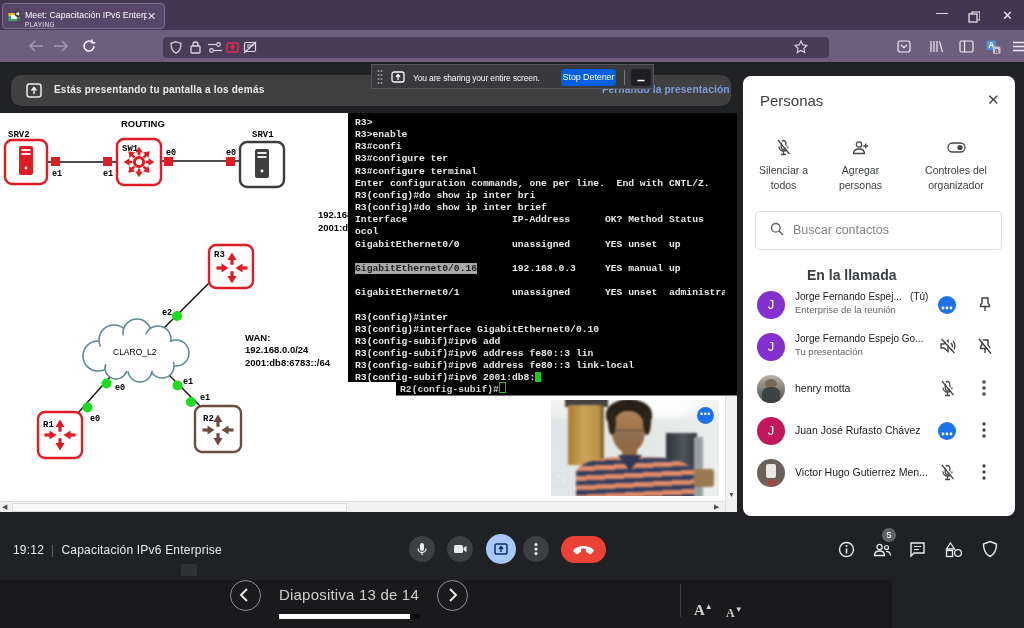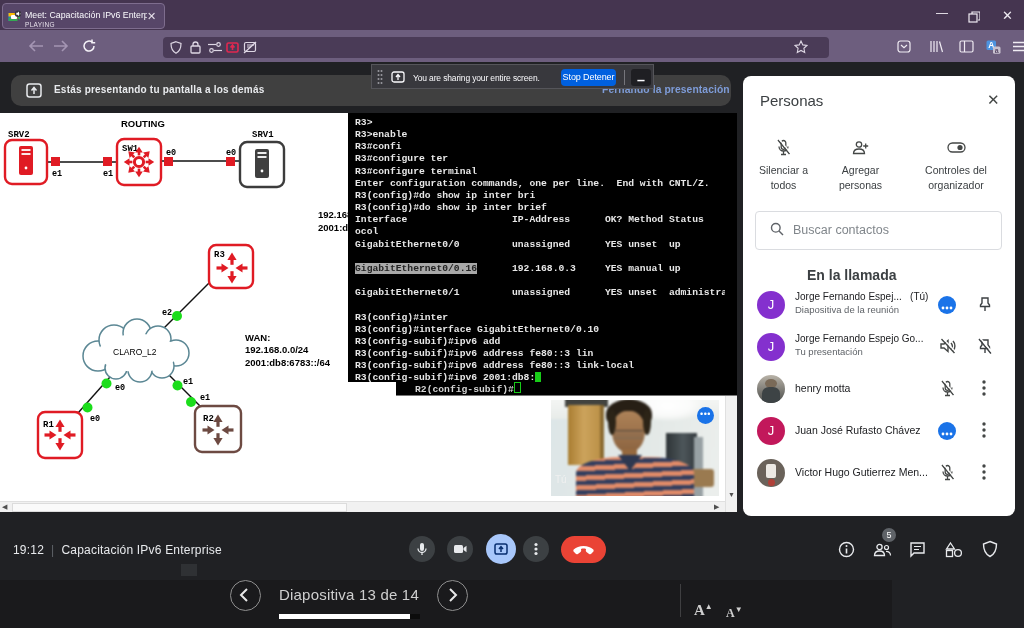--- a/index.html
+++ b/index.html
@@ -20,21 +20,21 @@
 #ffshare{left:371px;top:64px;width:283px;height:25px;background:#38383d;border:1px solid #55555a;box-sizing:border-box;}
 #ffsharetxt{left:41px;top:7.5px;font-size:8.5px;color:#fbfbfe;letter-spacing:-.15px;}
 #stopbtn{left:189px;top:4px;width:55px;height:17px;background:#0060df;border-radius:4px;color:#fff;font-size:9px;text-align:center;line-height:17px;letter-spacing:-.1px;}
 #ffmin{left:259px;top:4px;width:20px;height:17px;background:#1f1f23;border-radius:3px;color:#fbfbfe;font-size:9px;text-align:center;line-height:15px;}
 
 #shared{left:0;top:113px;width:737px;height:399px;background:#fff;}
 #term{left:348px;top:0;width:377px;height:269px;background:#000;overflow:hidden;}
 #term pre{margin:0;padding:4px 0 0 7px;font-family:"Liberation Mono",monospace;font-size:9.7px;line-height:12.15px;font-weight:bold;color:#e8e8e8;}
 #term .hl{background:#a8a8a8;color:#222;}
 #term .cur{display:inline-block;width:6px;height:10px;background:#18cc18;vertical-align:-2px;}
-#term2{left:396px;top:269px;width:341px;height:13.5px;background:#000;border-bottom:1px solid #777;font-family:"Liberation Mono",monospace;font-size:9.7px;font-weight:bold;color:#d5d5d5;line-height:13px;padding-left:19px;box-sizing:border-box;}
+#term2{left:396px;top:269px;width:341px;height:13.5px;background:#000;border-bottom:1px solid #777;font-family:"Liberation Mono",monospace;font-size:9.7px;font-weight:bold;color:#d5d5d5;line-height:13px;padding-left:4px;box-sizing:border-box;}
 #term2 .cur2{display:inline-block;width:5px;height:9px;border:1px solid #18cc18;vertical-align:-1px;}
 #termright{left:725px;top:0;width:12px;height:269px;background:#000;}
 
 #vsb{left:725px;top:0;width:12px;height:399px;background:#f1f1f1;border-left:1px solid #e0e0e0;box-sizing:border-box;}
 #hsb{left:0;top:388px;width:725px;height:11px;background:#f1f1f1;border-top:1px solid #e0e0e0;box-sizing:border-box;}
 
 #video{left:551px;top:287px;width:168px;height:96px;overflow:hidden;background:#dfe4e2;}
 #tu{left:4px;top:74px;color:#f0f0f0;font-size:10px;}
 
 #panel{left:743px;top:76px;width:272px;height:440px;background:#fff;border-radius:8px;color:#3c4043;z-index:5;}
@@ -401,21 +401,21 @@
   <svg class="abs" style="left:27px;top:146px" width="14" height="14" viewBox="0 0 14 14">
       <circle cx="5.8" cy="5.8" r="4.3" fill="none" stroke="#5f6368" stroke-width="1.4"></circle>
       <path d="M9 9 L13 13" stroke="#5f6368" stroke-width="1.4"></path>
     </svg>
   <div class="abs" id="searchtxt">Buscar contactos</div>
   <div class="abs" id="enla">En la llamada</div>
 
   <div class="abs prow" style="top:208px;">
     <div class="avatar" style="background:#8430ce;">J</div>
     <div class="pname">Jorge Fernando Espej...&nbsp;&nbsp;&nbsp;(Tú)</div>
-    <div class="psub">Diapositiva de la reunión</div>
+    <div class="psub">Enterprise de la reunión</div>
     <div class="bluedots"><svg width="12" height="4" viewBox="0 0 12 4" style="margin-top:7px">
           <circle cx="2" cy="2" r="1.4" fill="#fff"></circle>
           <circle cx="6" cy="2" r="1.4" fill="#fff"></circle>
           <circle cx="10" cy="2" r="1.4" fill="#fff"></circle>
         </svg></div>
     <svg class="rowico" style="left:234px" width="16" height="17" viewBox="0 0 16 17">
         <path d="M5 2 h6 v5 l1.5 2 v1.5 h-9 V9 L5 7z" fill="none" stroke="#3c4043" stroke-width="1.4"></path>
         <path d="M8 10.5 V15" stroke="#3c4043" stroke-width="1.4"></path>
       </svg>
   </div>

